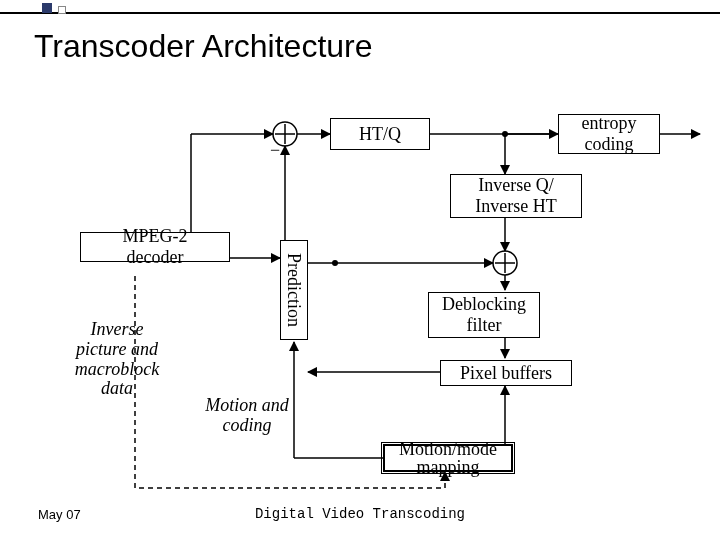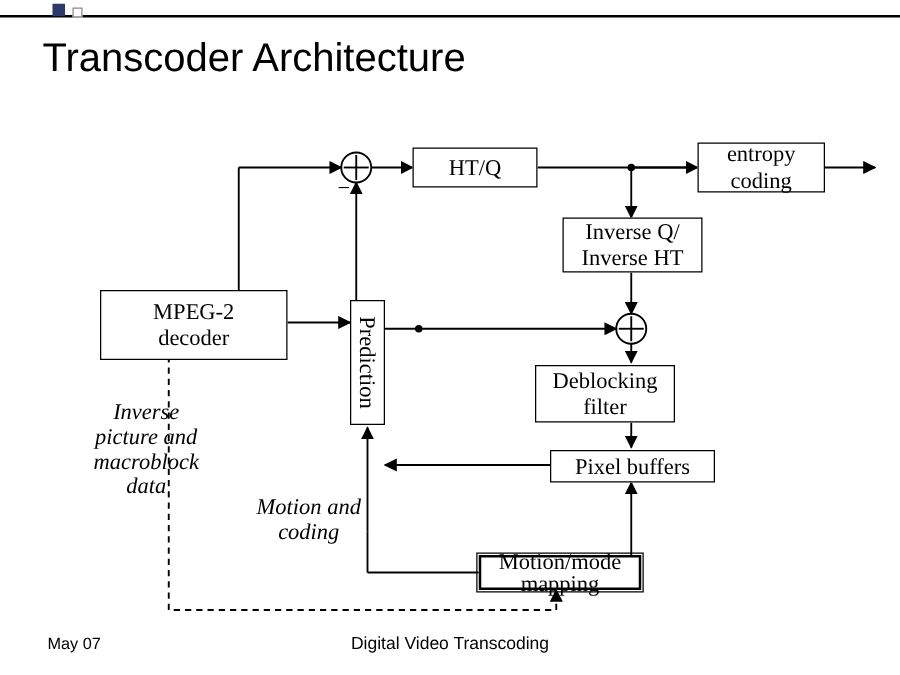--- a/index.html
+++ b/index.html
@@ -40,21 +40,21 @@
   .footer-date {
     position: absolute;
     left: 38px; bottom: 18px;
     font-family: Arial, sans-serif;
     font-size: 13px;
   }
   .footer-title {
     position: absolute;
     left: 0; right: 0; bottom: 18px;
     text-align: center;
-    font-family: Liberation Sans, sans-serif;
+    font-family: Liberation Mono, monospace;
     font-size: 14px;
   }
   svg { position: absolute; left: 0; top: 0; }
   .box {
     position: absolute;
     border: 1px solid #000;
     background: #fff;
     display: flex;
     align-items: center;
     justify-content: center;
@@ -145,24 +145,24 @@
   <line x1="505" y1="444" x2="505" y2="386" stroke="#000" stroke-width="1.5" marker-end="url(#arrow)"></line>
 
   <polyline points="135,276 135,488 445,488 445,472" stroke="#000" stroke-width="1.5" fill="none" stroke-dasharray="5,4" marker-end="url(#arrow)"></polyline>
 </svg>
 
 <div class="box" style="left:330px; top:118px; width:100px; height:32px;">HT/Q</div>
 
 <div class="box" style="left:558px; top:114px; width:102px; height:40px; white-space:pre;">entropy
 coding</div>
 
-<div class="box" style="left:450px; top:174px; width:112px; height:44px; white-space:pre;">Inverse Q/
+<div class="box" style="left:450px; top:174px; width:132px; height:44px; white-space:pre;">Inverse Q/
 Inverse HT</div>
 
-<div class="box" style="left:80px; top:232px; width:150px; height:56px; white-space:pre;">MPEG-2
+<div class="box" style="left:80px; top:232px; width:150px; height:30px; white-space:pre;">MPEG-2
 decoder</div>
 
 <div class="box" style="left:280px; top:240px; width:28px; height:100px; padding:0;">
   <span class="vlabel" style="position:static;">Prediction</span>
 </div>
 
 <div class="box" style="left:428px; top:292px; width:112px; height:46px; white-space:pre;">Deblocking
 filter</div>
 
 <div class="box" style="left:440px; top:360px; width:132px; height:26px;">Pixel buffers</div>

